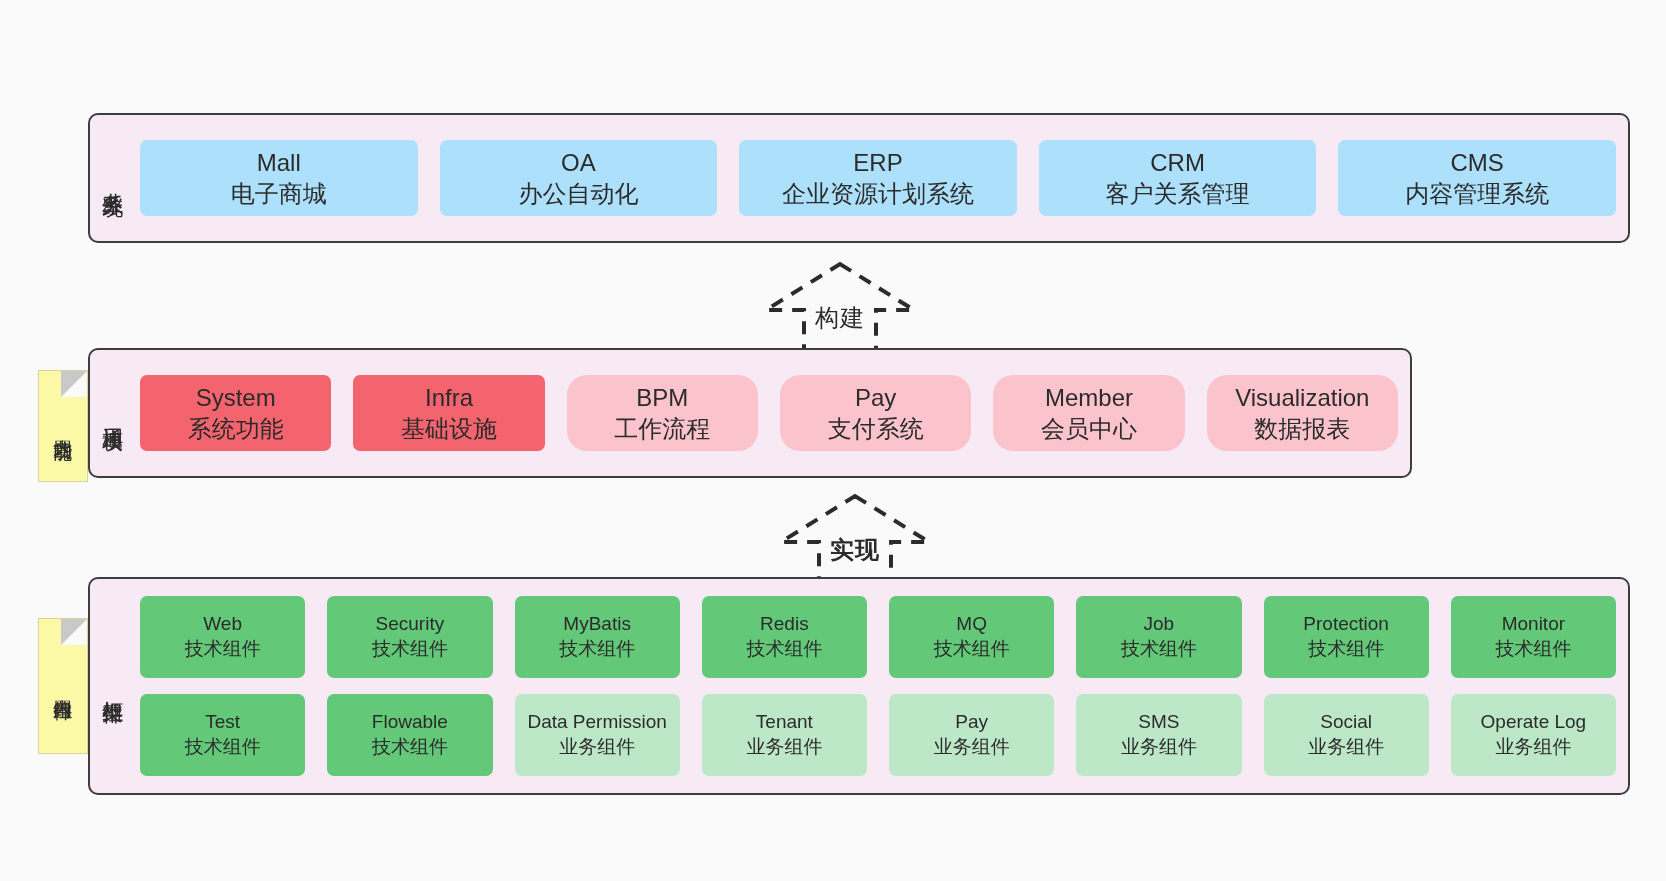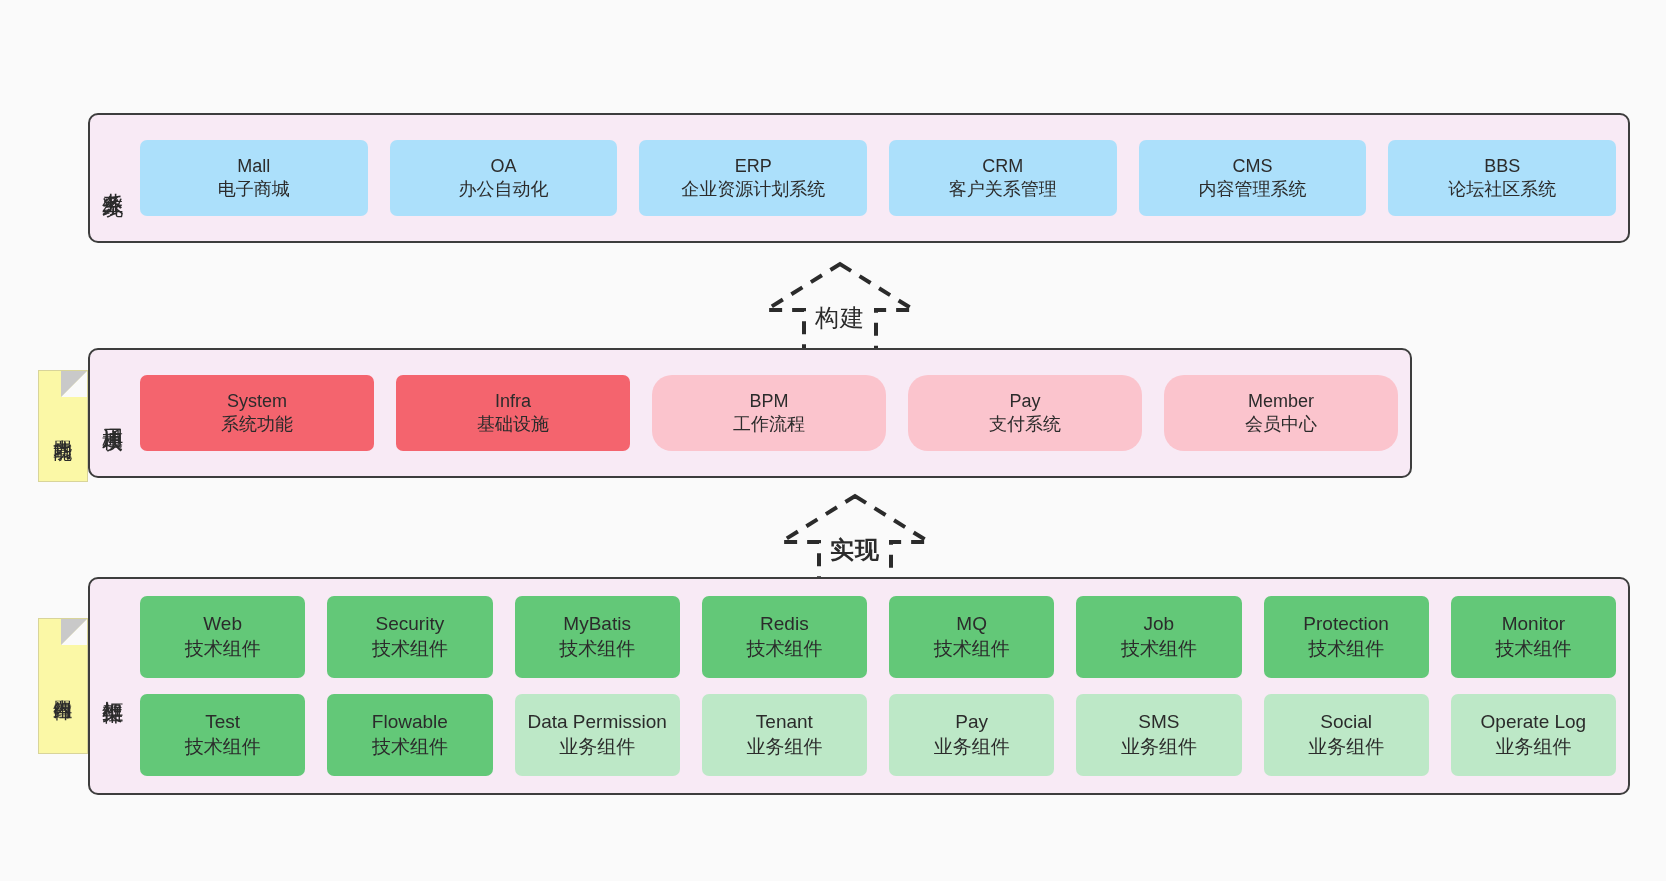--- a/index.html
+++ b/index.html
@@ -60,21 +60,21 @@
     align-items: stretch;
   }
   .card {
     flex: 1 1 0;
     border-radius: 7px;
     display: flex;
     flex-direction: column;
     align-items: center;
     justify-content: center;
     text-align: center;
-    font-size: 18px;
+    font-size: 24px;
     line-height: 1.3;
     color: #2b2b2b;
     box-sizing: border-box;
     padding: 6px 4px;
   }
   .card .t1 { display: block; }
   .card .t2 { display: block; }
 
   
   .c-blue      { background: #ace0fb; }
@@ -174,24 +174,20 @@
           <span class="t2">企业资源计划系统</span>
         </div>
         <div class="card c-blue">
           <span class="t1">CRM</span>
           <span class="t2">客户关系管理</span>
         </div>
         <div class="card c-blue">
           <span class="t1">CMS</span>
           <span class="t2">内容管理系统</span>
         </div>
-        <div class="card c-blue">
-          <span class="t1">BBS</span>
-          <span class="t2">论坛社区系统</span>
-        </div>
       </div>
     </div>
   </div>
 
   <div class="arrow" id="arrow-build">
     <svg viewBox="0 0 160 96" preserveAspectRatio="none" aria-hidden="true">
       <path d="M80 6 L154 52 L116 52 L116 92 L44 92 L44 52 L6 52 Z" fill="none" stroke="#2b2b2b" stroke-width="4" stroke-dasharray="13 10" stroke-linejoin="miter"></path>
     </svg>
     <div class="arrow-label">构建</div>
   </div>
@@ -216,20 +212,24 @@
           <span class="t2">工作流程</span>
         </div>
         <div class="card c-pink">
           <span class="t1">Pay</span>
           <span class="t2">支付系统</span>
         </div>
         <div class="card c-pink">
           <span class="t1">Member</span>
           <span class="t2">会员中心</span>
         </div>
+        <div class="card c-pink">
+          <span class="t1">Visualization</span>
+          <span class="t2">数据报表</span>
+        </div>
       </div>
     </div>
   </div>
 
   <div class="arrow" id="arrow-impl">
     <svg viewBox="0 0 160 96" preserveAspectRatio="none" aria-hidden="true">
       <path d="M80 6 L154 52 L116 52 L116 92 L44 92 L44 52 L6 52 Z" fill="none" stroke="#2b2b2b" stroke-width="4" stroke-dasharray="13 10" stroke-linejoin="miter"></path>
     </svg>
     <div class="arrow-label">实现</div>
   </div>

